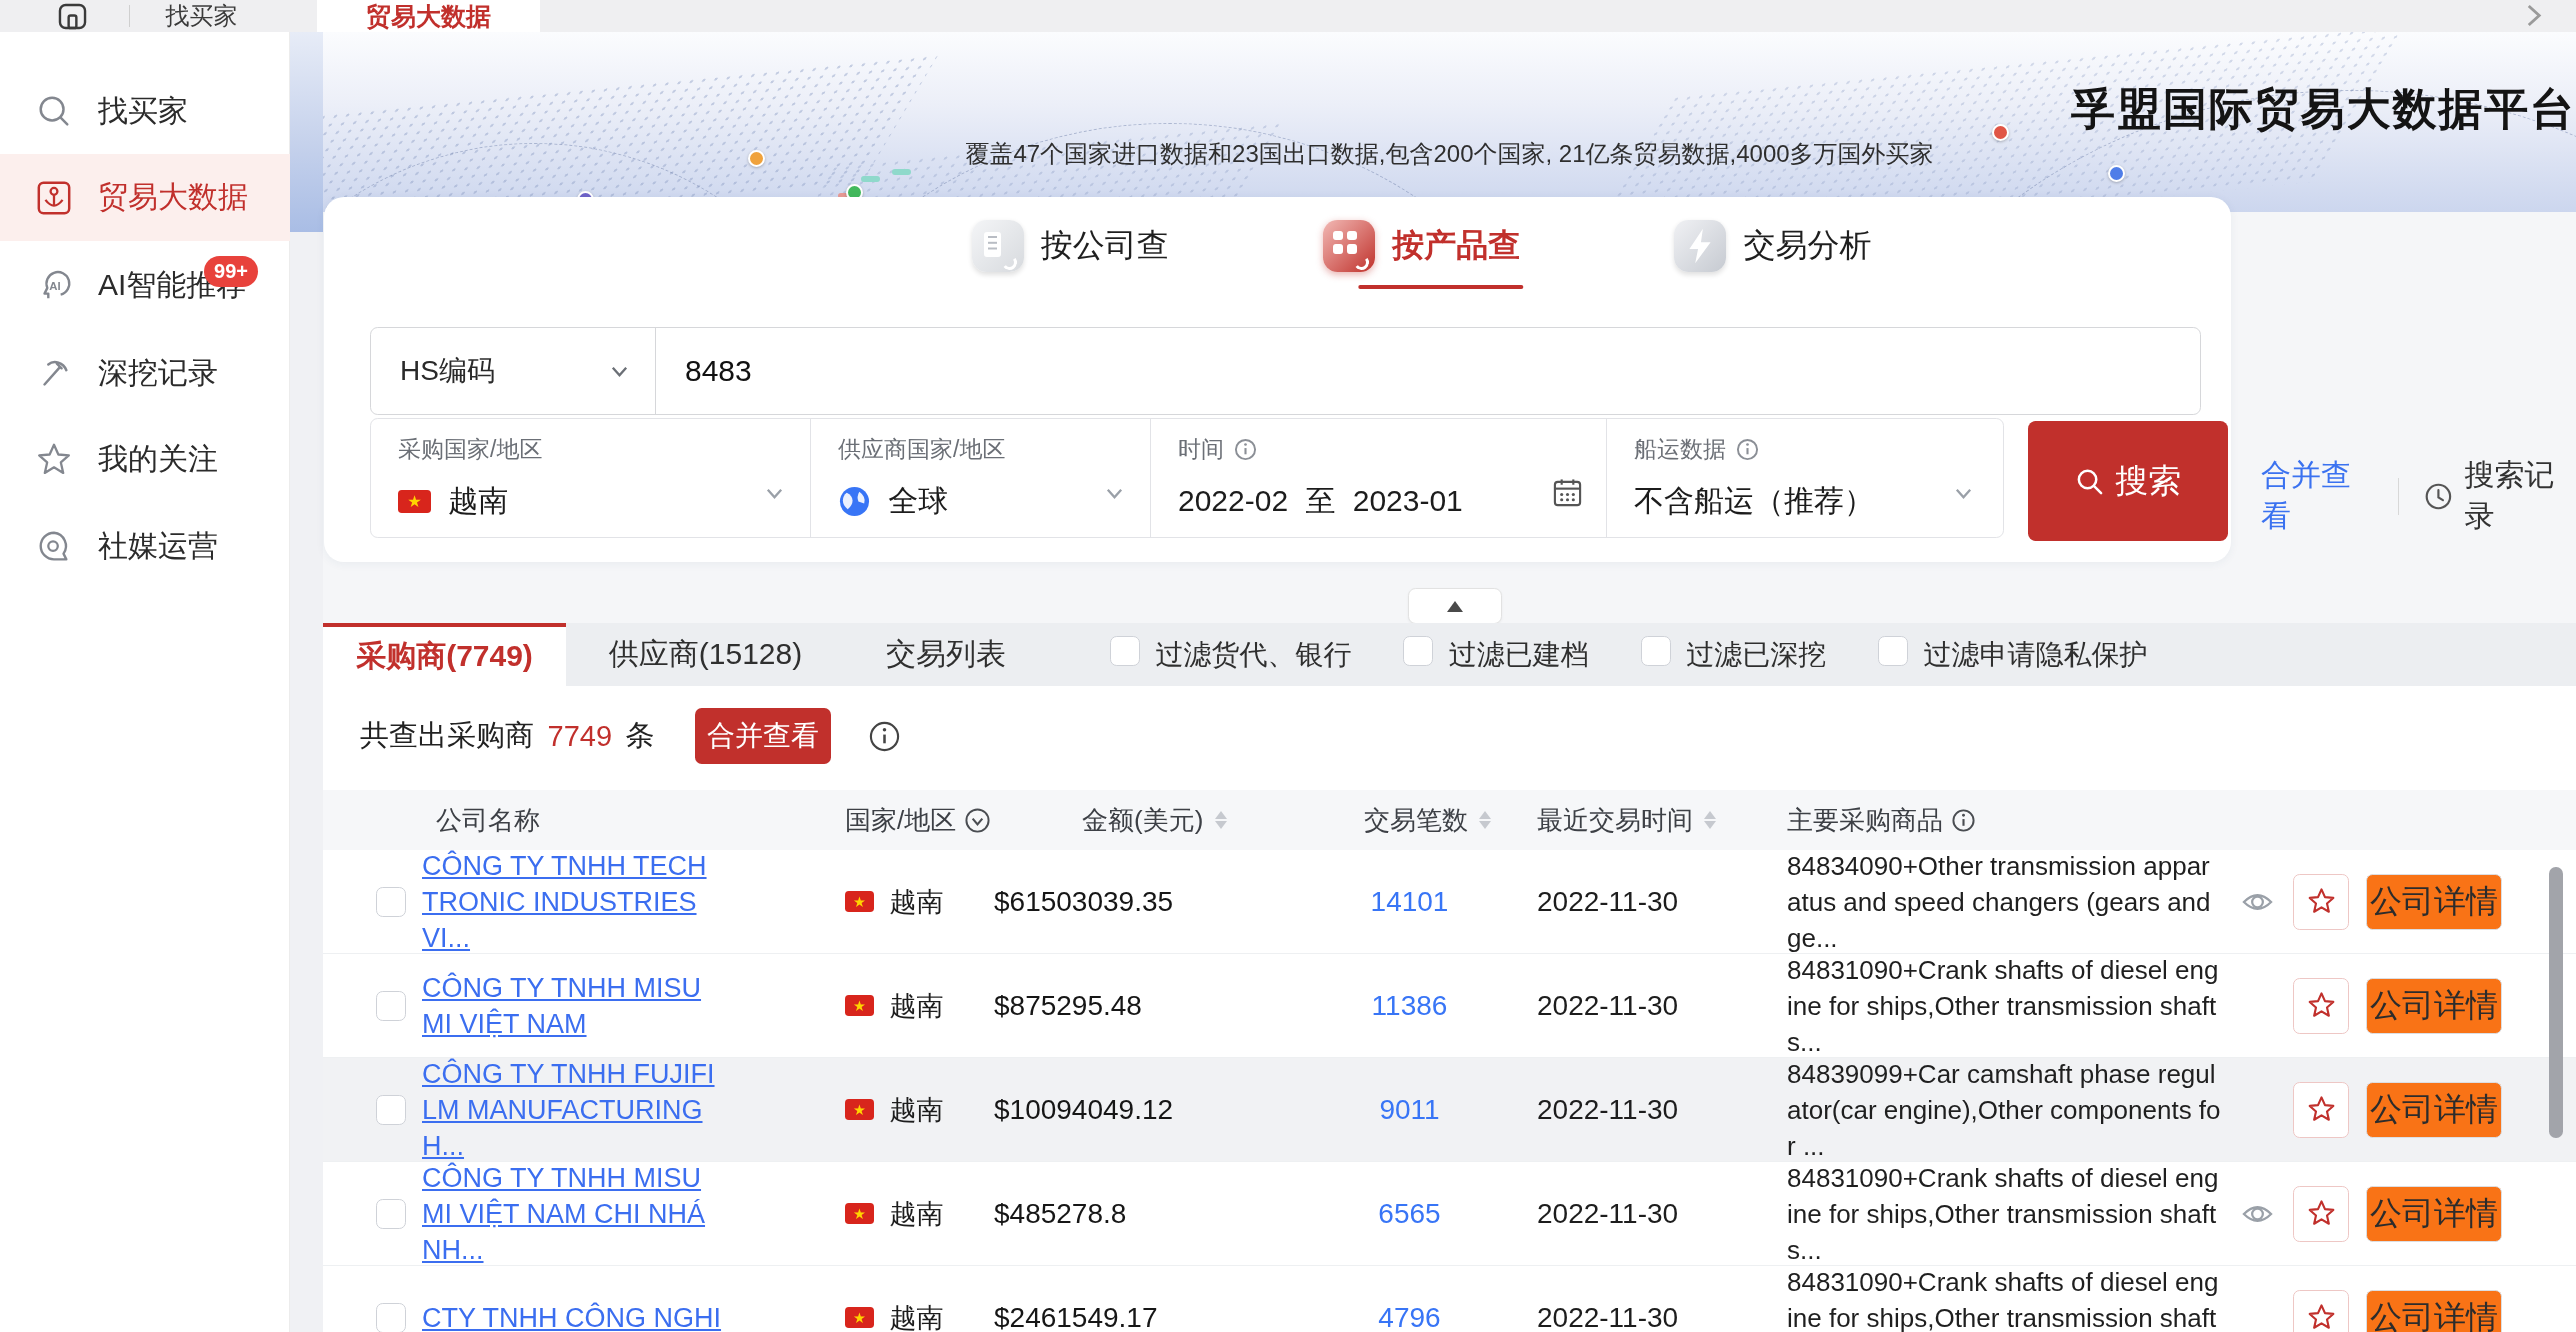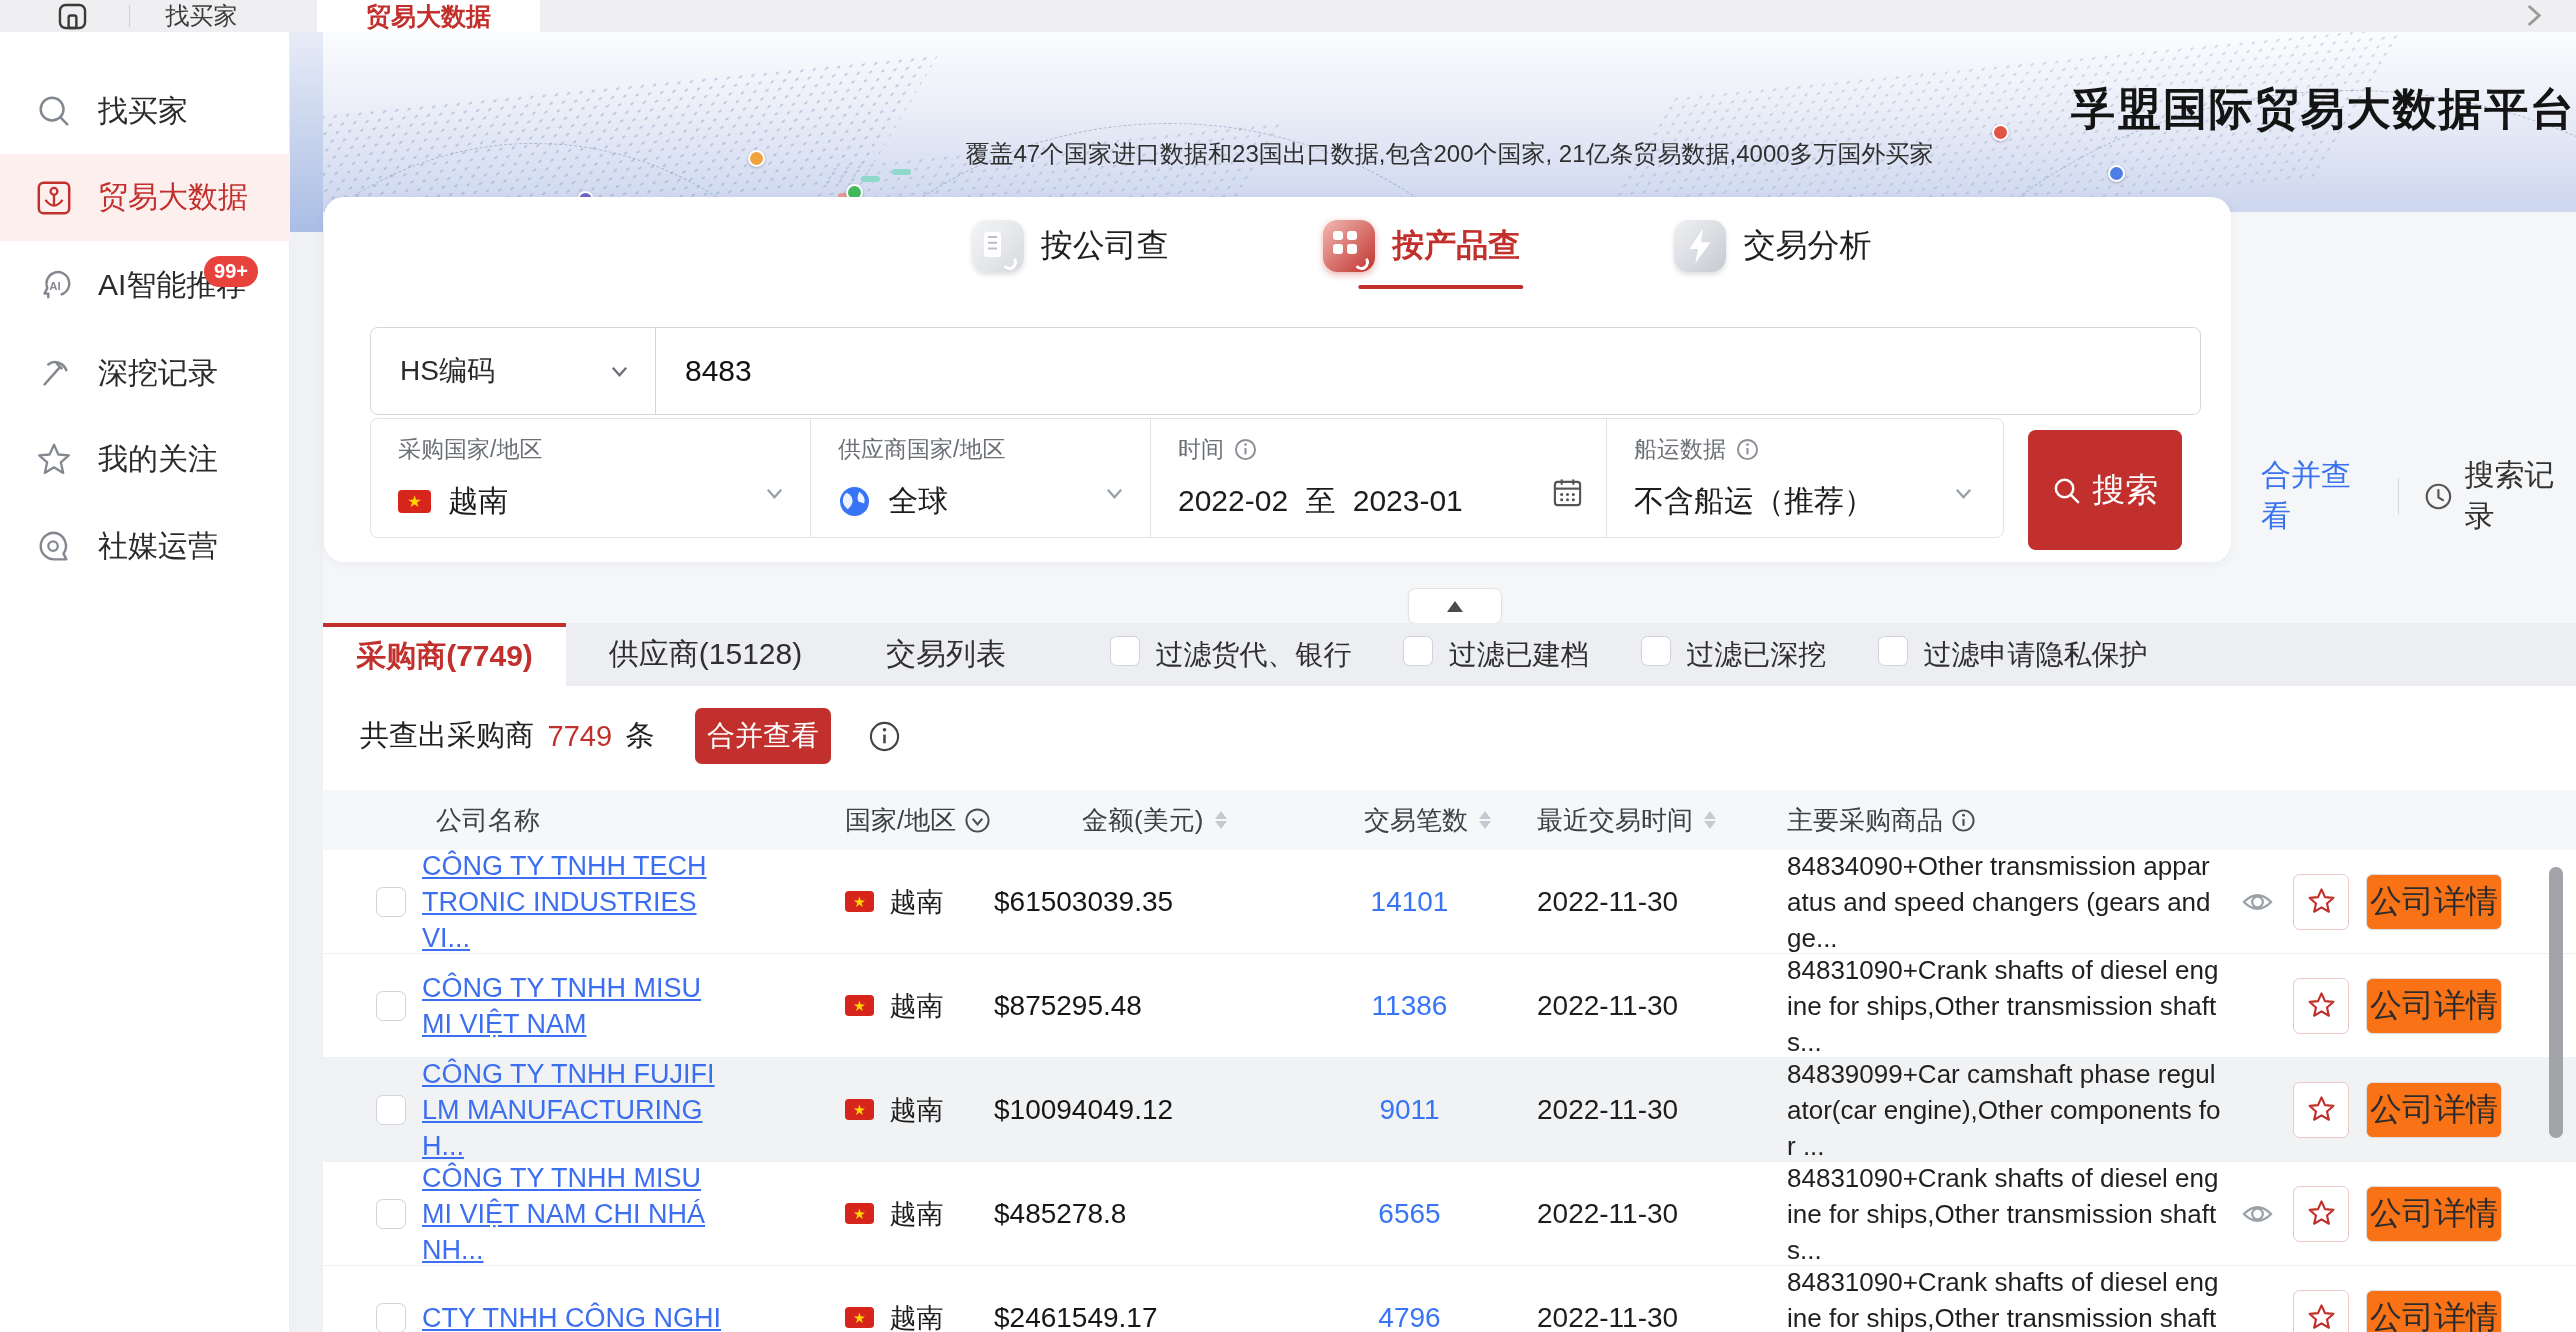--- a/index.html
+++ b/index.html
@@ -64,21 +64,21 @@
   .chev { width:21px; height:21px; flex:none; }
   
   .filters { position:absolute; left:46px; top:221px; width:1634px; height:120px; border:1.9px solid #e2e3e7; border-radius:7.7px; display:flex; background:#fff; }
   .fbox { border-right:1.9px solid #e2e3e7; padding:15.4px 25px 0 27px; position:relative; cursor:pointer; }
   .fbox:last-child { border-right:none; }
   .fbox .flabel { font-size:23px; color:#6b6f76; display:flex; align-items:center; gap:9.6px; }
   .fbox .fval { margin-top:15.4px; display:flex; align-items:center; gap:17.3px; font-size:30px; color:#1c1c1c; }
   .fbox .chev { position:absolute; right:25px; bottom:33px; }
   .flag { width:33px; height:23px; background:#d8251c; border-radius:3.8px; display:flex; align-items:center; justify-content:center; color:#ffd400; font-size:16.3px; flex:none; }
   .cal { position:absolute; right:23px; bottom:29px; }
-  .search-btn { position:absolute; left:1704px; top:233px; width:154px; height:120px; background:#c1302c; border:none; border-radius:7.7px; color:#fff; font-size:33px; display:flex; align-items:center; justify-content:center; gap:11.5px; cursor:pointer; font-family:inherit; }
+  .search-btn { position:absolute; left:1704px; top:224px; width:200px; height:120px; background:#c1302c; border:none; border-radius:7.7px; color:#fff; font-size:33px; display:flex; align-items:center; justify-content:center; gap:11.5px; cursor:pointer; font-family:inherit; }
   
   .qlinks { position:absolute; left:1938px; top:423px; display:flex; align-items:center; gap:25px; }
   .adv { color:#3b72f0; font-size:30px; cursor:pointer; }
   .qdiv { width:1px; height:37px; background:#d8d8d8; }
   .hist { display:flex; align-items:center; gap:11.5px; font-size:30px; color:#333; cursor:pointer; }
   
   .collapse { position:absolute; left:1085px; top:556px; width:94px; height:36px; background:#fff; border:1px solid #e2e2e2; border-radius:7.7px; display:flex; align-items:center; justify-content:center; cursor:pointer; box-shadow:0 1px 2.9px rgba(0,0,0,.05); }
   .tri-up { width:0; height:0; border-left:8.7px solid transparent; border-right:8.7px solid transparent; border-bottom:11.5px solid #4a4a4a; }
   
   .results { position:absolute; left:0; top:591px; width:2253px; height:709px; background:#fff; }

